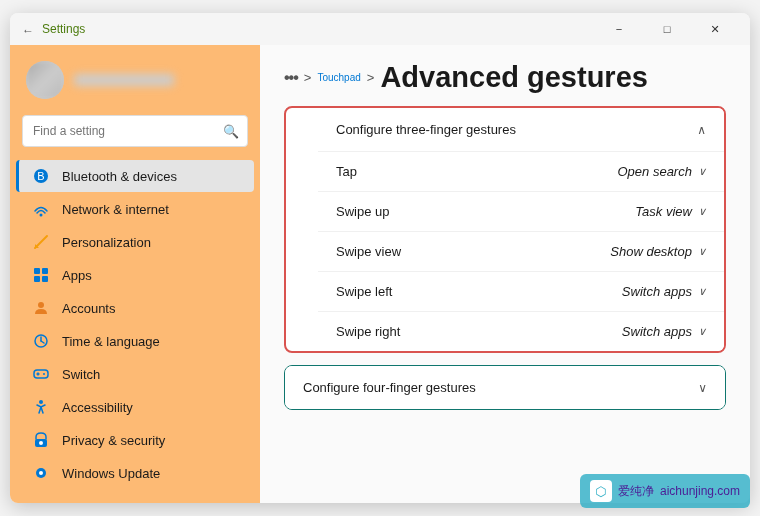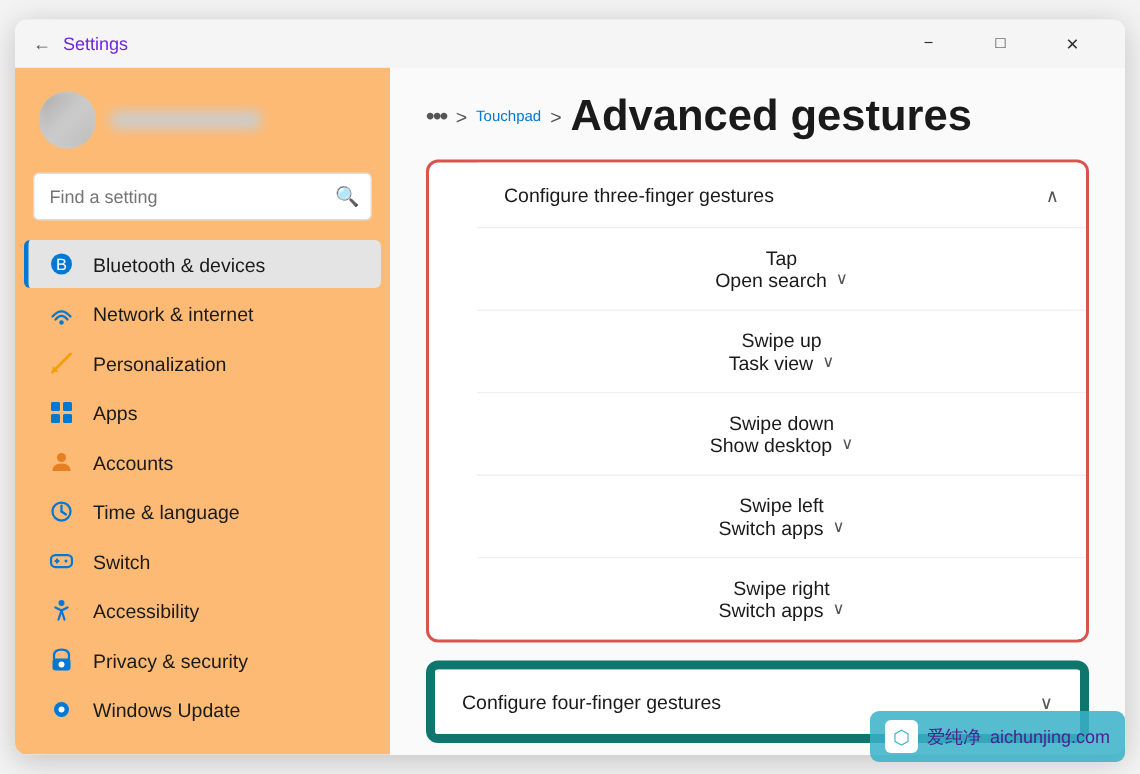--- a/index.html
+++ b/index.html
@@ -38,21 +38,21 @@
 
     .titlebar-back {
       font-size: 12px;
       color: #555;
       margin-right: 8px;
       cursor: pointer;
     }
 
     .titlebar-title {
       font-size: 12px;
-      color: #6d28d9;
+      color: #4d7c0f;
       flex: 1;
     }
 
     .titlebar-controls {
       display: flex;
       gap: 2px;
     }
 
     .titlebar-btn {
       width: 46px;
@@ -213,21 +213,21 @@
     .content-body {
       padding: 0 24px 20px;
     }
 
     
     .section {
       background: white;
       border-radius: 8px;
       margin-bottom: 12px;
       overflow: hidden;
-      border: 6px solid #0f766e;
+      border: 1px solid #0f766e;
     }
 
     .section-header {
       display: flex;
       align-items: center;
       justify-content: space-between;
       padding: 14px 18px;
       cursor: pointer;
       background: white;
     }
@@ -253,38 +253,39 @@
       border-top: 1px solid #f0f0f0;
     }
 
     .gesture-row {
       display: flex;
       align-items: center;
       justify-content: space-between;
       padding: 12px 18px;
       border-bottom: 1px solid #f0f0f0;
       background: white;
-      flex-direction: column;
     }
 
     .gesture-row:last-child {
       border-bottom: none;
     }
 
     .gesture-label {
       font-size: 13px;
       color: #1a1a1a;
     }
 
     .gesture-value {
       display: flex;
+      align-items: center;
       gap: 6px;
       font-size: 13px;
       color: #1a1a1a;
       cursor: pointer;
+      font-style: italic;
     }
 
     .gesture-value-text {
       font-size: 13px;
     }
 
     .dropdown-chevron {
       font-size: 11px;
       color: #555;
     }
@@ -479,21 +480,21 @@
           </span>
         </div>
                 <div class="gesture-row">
           <span class="gesture-label">Swipe up</span>
           <span class="gesture-value">
             <span class="gesture-value-text">Task view</span>
             <span class="dropdown-chevron">∨</span>
           </span>
         </div>
                 <div class="gesture-row">
-          <span class="gesture-label">Swipe down</span>
+          <span class="gesture-label">Swipe view</span>
           <span class="gesture-value">
             <span class="gesture-value-text">Show desktop</span>
             <span class="dropdown-chevron">∨</span>
           </span>
         </div>
                 <div class="gesture-row">
           <span class="gesture-label">Swipe left</span>
           <span class="gesture-value">
             <span class="gesture-value-text">Switch apps</span>
             <span class="dropdown-chevron">∨</span>

